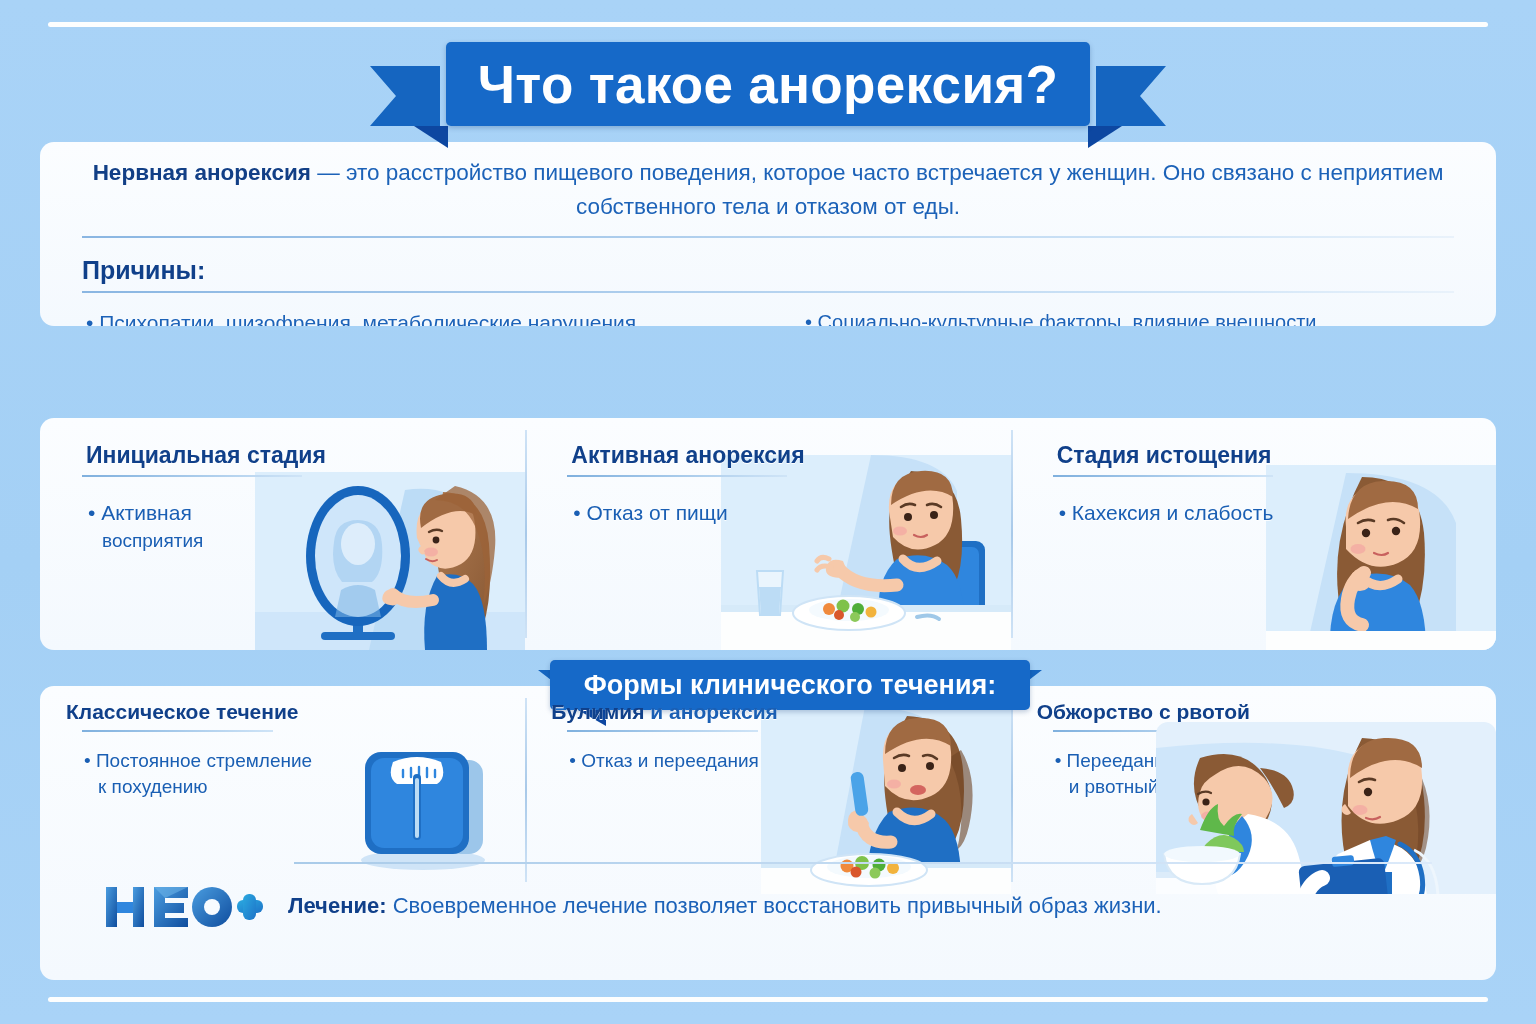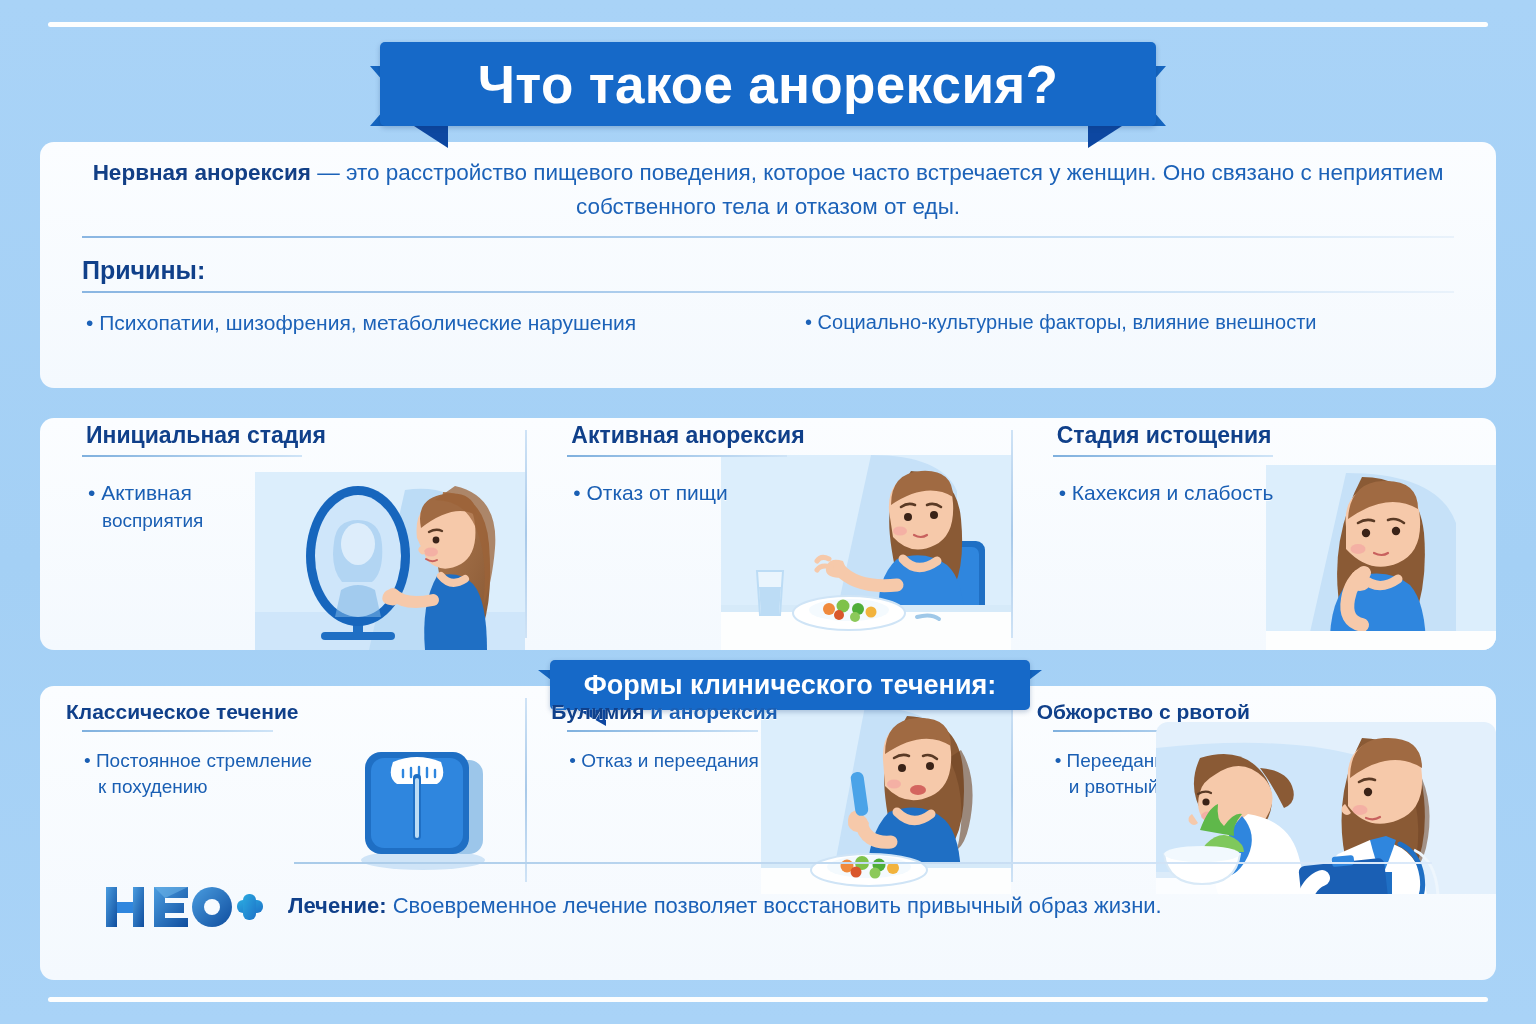--- a/index.html
+++ b/index.html
@@ -49,21 +49,21 @@
     white-space: nowrap;
   }
 
   #title-ribbon { top: 42px; left: 0; right: 0; height: 110px; }
   #title-ribbon .tail { top: 24px; height: 60px; width: 70px; }
   #title-ribbon .tail.left { left: 370px; }
   #title-ribbon .tail.right { right: 370px; }
   #title-ribbon .fold.left { left: 414px; top: 84px; }
   #title-ribbon .fold.right { right: 414px; top: 84px; }
   #title-ribbon .plate {
-    width: 776px; height: 84px; font-size: 53px; letter-spacing: .3px;
+    width: 644px; height: 84px; font-size: 53px; letter-spacing: .3px;
   }
 
   .sec-ribbon { height: 64px; left: 0; right: 0; }
   .sec-ribbon .tail { top: 10px; height: 40px; width: 64px; }
   .sec-ribbon .fold { top: 50px; height: 16px; width: 28px; }
   .sec-ribbon .plate { height: 50px; font-size: 27px; padding: 0 34px; }
 
   #types-ribbon { top: 392px; }
   #types-ribbon .tail.left { left: 568px; }
   #types-ribbon .tail.right { right: 568px; }
@@ -76,21 +76,21 @@
   #forms-ribbon .fold.left { left: 534px; }
   #forms-ribbon .fold.right { right: 534px; }
 
   
   .card {
     position: absolute;
     background: linear-gradient(180deg,#fbfdff 0%,#f4f9fe 100%);
     border-radius: 14px;
     overflow: hidden;
   }
-  #intro-card  { left: 40px; right: 40px; top: 142px; height: 246px; }
+  #intro-card  { left: 40px; right: 40px; top: 142px; height: 184px; }
   #types-card  { left: 40px; right: 40px; top: 418px; height: 232px; }
   #forms-card  { left: 40px; right: 40px; top: 686px; height: 294px; }
 
   
   #intro-lead {
     text-align: center; color: #1c62b8; font-size: 22.5px; line-height: 34px;
     padding: 14px 40px 0 40px;
   }
   #intro-lead b { color: #123f86; font-weight: bold; }
   .hr { height: 2px; background: linear-gradient(90deg,#8ab6e2,#cfe4f7 80%,#e9f2fb); margin: 0; }
@@ -106,21 +106,21 @@
   
   .cols { position: absolute; inset: 0; display: flex; }
   .col { position: relative; flex: 1; overflow: hidden; }
   .col + .col::before {
     content: ""; position: absolute; left: 0; top: 12px; bottom: 12px;
     width: 2px; background: linear-gradient(180deg,#cfe3f6,#a8c9e9,#cfe3f6);
   }
   .col-head {
     position: relative; z-index: 3;
     color: #10408a; font-weight: bold; font-size: 23px;
-    padding: 4px 0 6px 46px;
+    padding: 24px 0 6px 46px;
     text-shadow: 0 1px 0 #ffffff;
   }
   .col-head .light { color: #1a5fb4; font-weight: bold; }
   .col-rule {
     position: relative; z-index: 3;
     height: 2px; margin-left: 42px; margin-right: 46%;
     background: linear-gradient(90deg,#7fb0de,#cfe4f7);
   }
   .col-bullet {
     position: relative; z-index: 3;

